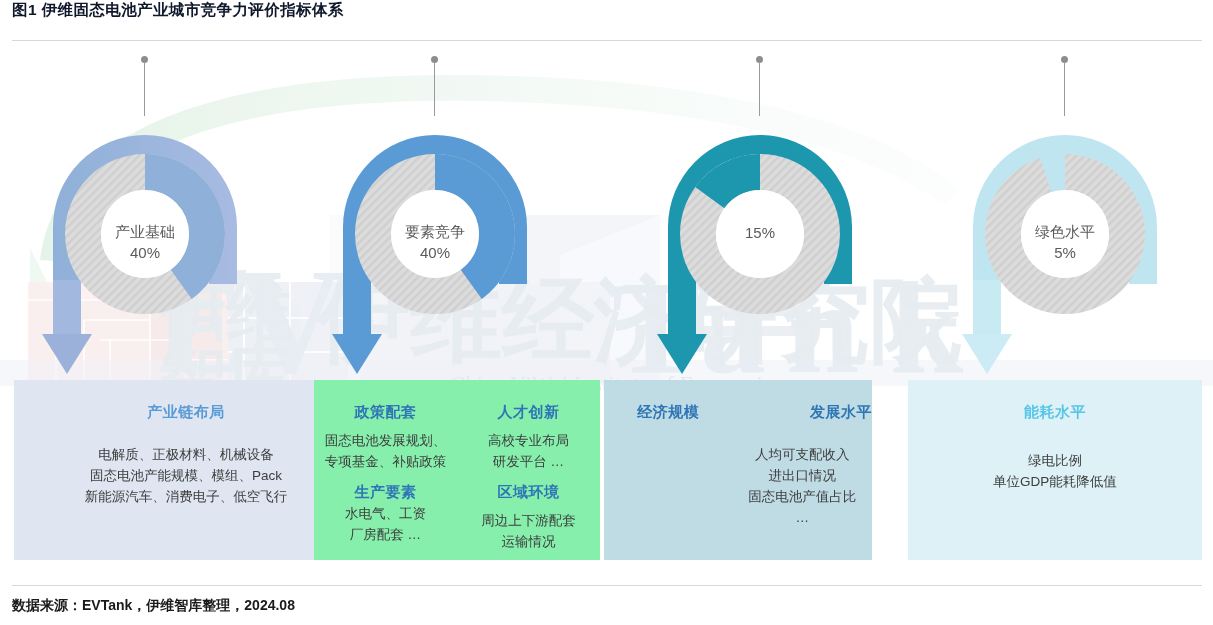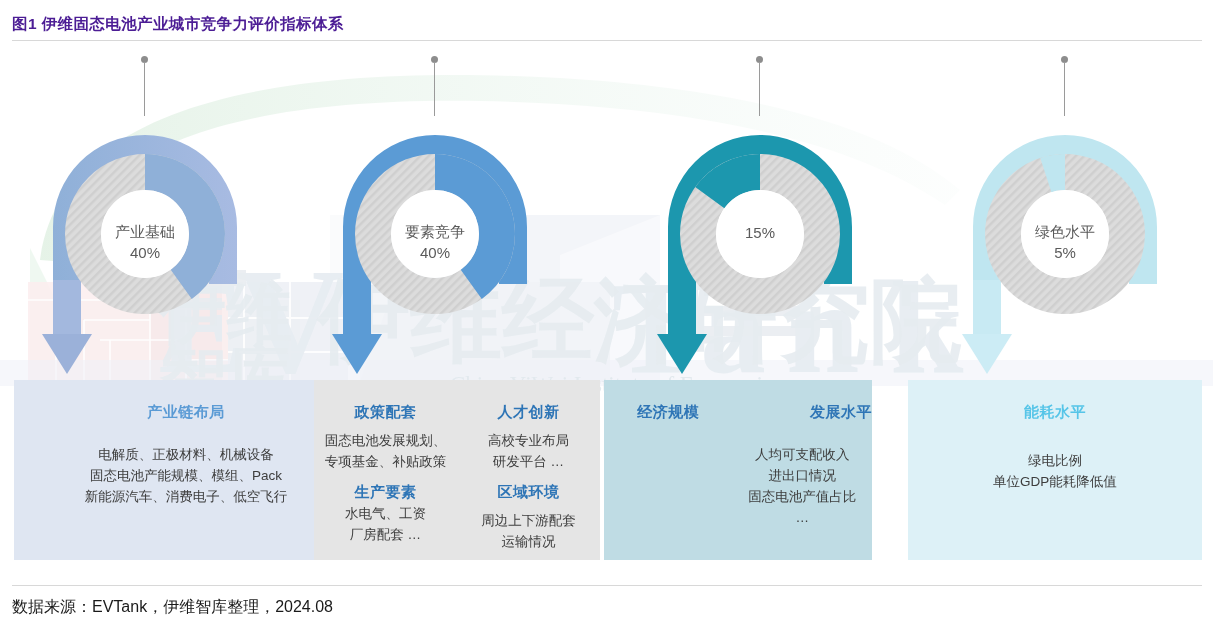--- a/index.html
+++ b/index.html
@@ -6,32 +6,32 @@
   body{
     width:1213px;height:625px;
     background:#ffffff;
     font-family:"Liberation Sans","DejaVu Sans",sans-serif;
     overflow:hidden;position:relative;
   }
   #stage{position:absolute;left:0;top:0;width:1213px;height:625px;overflow:hidden;}
 
   
   .title{
-    position:absolute;left:12px;top:14px;
-    font-size:15.5px;font-weight:bold;color:#4c1d95;
+    position:absolute;left:12px;top:0;
+    font-size:15.5px;font-weight:bold;color:#0f172a;
     letter-spacing:.4px;white-space:nowrap;
   }
   .title-rule{
     position:absolute;left:12px;top:40px;width:1190px;height:1px;background:#d8d8d8;
   }
 
   
   .footer{
     position:absolute;left:12px;top:597px;
-    font-size:16px;font-weight:normal;color:#1a1a1a;white-space:nowrap;
+    font-size:14px;font-weight:bold;color:#1a1a1a;white-space:nowrap;
   }
   .footer-rule{
     position:absolute;left:12px;top:585px;width:1190px;height:1px;background:#d8d8d8;
   }
 
   
   #bgart{position:absolute;left:0;top:0;width:1213px;height:625px;}
   #watermark{position:absolute;left:0;top:0;width:1213px;height:625px;}
 
   
@@ -244,21 +244,21 @@
     </div>
   </div>
 
   <div class="card" style="left:14px;width:344px;background:#dfe6f2;">
     <div class="card-head" style="margin-top:22px;color:#5B9BD5;">产业链布局</div>
     <div class="card-body" style="margin-top:22px;">电解质、正极材料、机械设备
 固态电池产能规模、模组、Pack
 新能源汽车、消费电子、低空飞行</div>
   </div>
 
-  <div class="card" style="left:314px;width:286px;background:#e5e5e5;">
+  <div class="card" style="left:314px;width:286px;background:#86efac;">
     <div style="display:flex;">
       <div style="width:50%;">
         <div class="card-head" style="margin-top:22px;color:#2E75B6;">政策配套</div>
         <div class="card-body" style="margin-top:8px;">固态电池发展规划、
 专项基金、补贴政策</div>
         <div class="card-head" style="margin-top:10px;color:#2E75B6;">生产要素</div>
         <div class="card-body" style="margin-top:1px;">水电气、工资
 厂房配套 …</div>
       </div>
       <div style="width:50%;">

